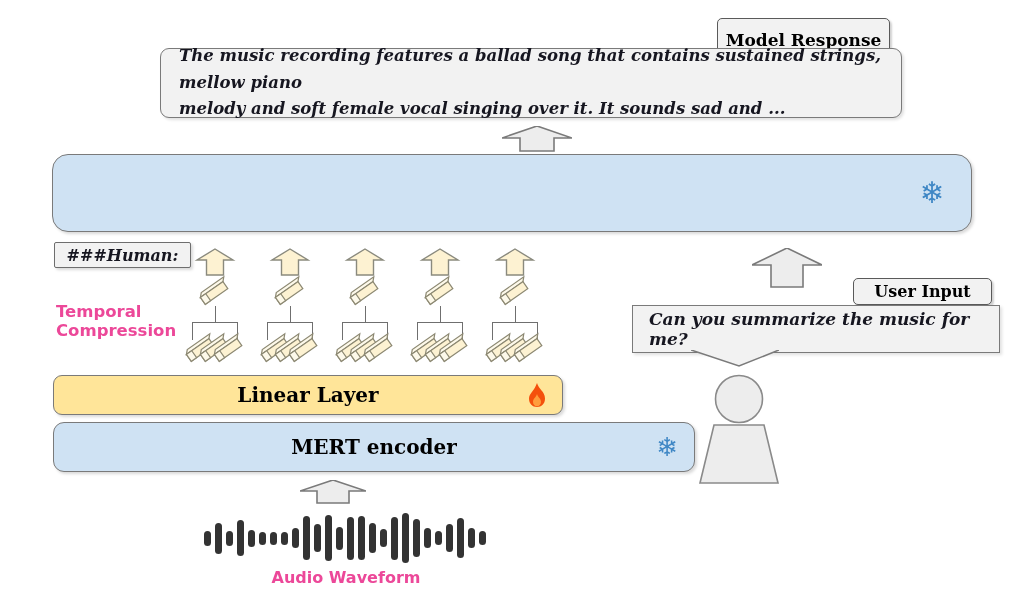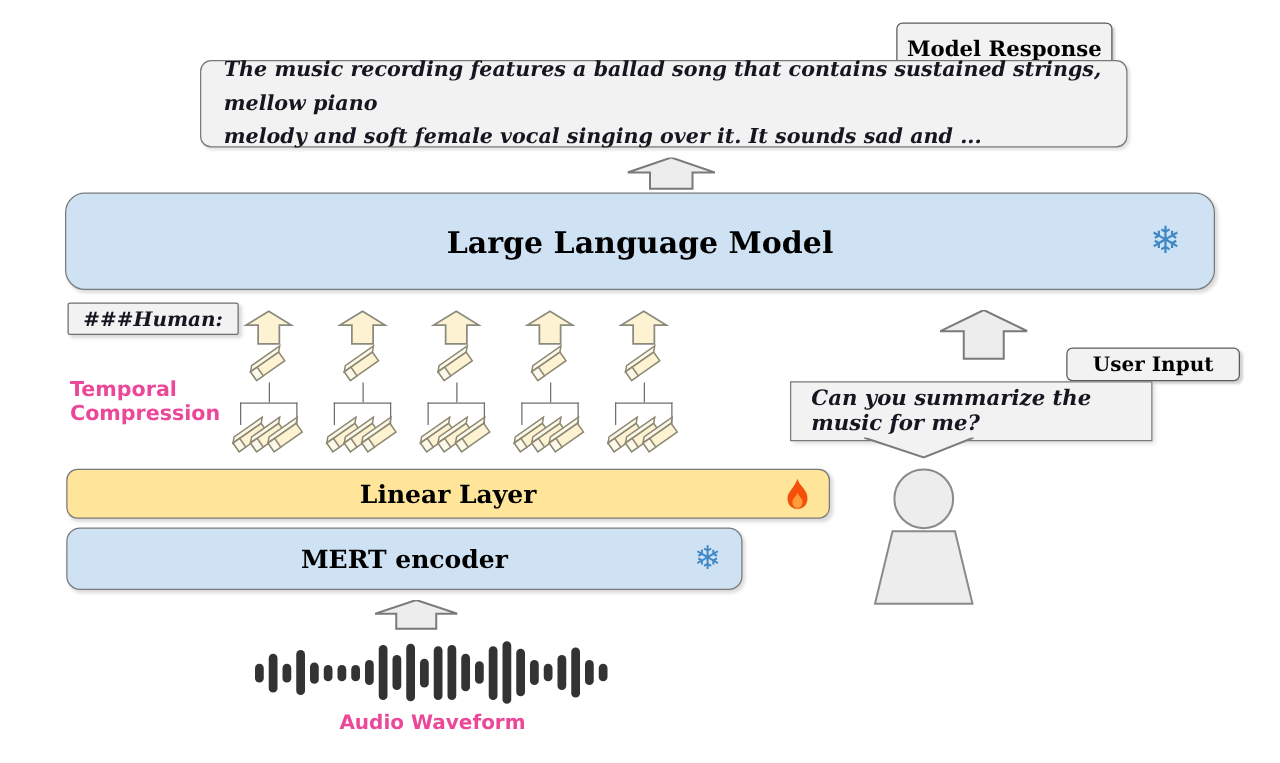--- a/index.html
+++ b/index.html
@@ -47,21 +47,20 @@
     <span>The music recording features a ballad song that contains sustained strings, mellow piano</span>
     <span>melody and soft female vocal singing over it. It sounds sad and ...</span>
   </div>
 
   <svg class="abs" style="left:502px;top:126px;" width="70" height="26" viewBox="0 0 70 26">
     <polygon points="35,0 70,12 52,12 52,25 18,25 18,12 0,12" fill="var(--arrow-fill)" stroke="var(--border)" stroke-width="1.6"></polygon>
   </svg>
 
   <div class="box serif" style="left:52px;top:154px;width:920px;height:78px;border-radius:16px;
        background:var(--box-blue);font-size:24px;">
-    <span>Large Language Model</span>
     <span class="snowflake abs" style="right:26px;font-size:30px;">❄</span>
   </div>
 
   <div class="box italic-serif" style="left:54px;top:242px;width:137px;height:26px;background:var(--panel);
        font-size:16px;border-color:#6e6e6e;border-radius:2px;">
     <span>###Human:</span>
   </div>
 
   <div class="abs sans-label" style="left:56px;top:302px;font-size:16.5px;line-height:1.18;">
     <div>Temporal</div>
@@ -239,30 +238,30 @@
         <svg style="left:25px;top:86px;" width="40" height="34" viewBox="0 0 40 34">
           <g transform="rotate(-35 10 27)" stroke="var(--cream-edge)" stroke-width="1.2">
             <polygon points="10,19 13.5,15.5 41,15.5 37.5,19" fill="var(--cream-light)"></polygon>
             <rect x="10" y="19" width="27.5" height="8.5" fill="var(--cream)"></rect>
             <rect x="10" y="19" width="6.5" height="8.5" fill="var(--cream-light)"></rect>
           </g>
         </svg>
       </div>
     </div>
 
-  <div class="box serif" style="left:53px;top:375px;width:611px;height:40px;border-radius:9px;
+  <div class="box serif" style="left:53px;top:375px;width:510px;height:40px;border-radius:9px;
        background:var(--box-yellow);font-size:20px;">
     <span>Linear Layer</span>
     <svg class="abs" style="right:14px;" width="22" height="26" viewBox="0 0 22 26">
       <path d="M11 1 C12.5 7 19 9.5 19 16.5 C19 22 15.4 25 11 25 C6.6 25 3 22 3 16.5 C3 11.5 8.5 8.5 11 1 Z" fill="var(--fire)"></path>
       <path d="M11 12 C12 15.5 15 16.5 15 19.8 C15 22.8 13.2 24.2 11 24.2 C8.8 24.2 7 22.8 7 19.8 C7 16.5 10 15.5 11 12 Z" fill="#ff9d3c"></path>
     </svg>
   </div>
 
-  <div class="box serif" style="left:53px;top:422px;width:541px;height:50px;border-radius:11px;
+  <div class="box serif" style="left:53px;top:422px;width:642px;height:50px;border-radius:11px;
        background:var(--box-blue);font-size:20px;justify-content:center;">
     <span>MERT encoder</span>
     <span class="snowflake abs" style="right:16px;font-size:26px;">❄</span>
   </div>
 
   <svg class="abs" style="left:300px;top:480px;" width="66" height="24" viewBox="0 0 66 24">
     <polygon points="33,0 66,11 49,11 49,23 17,23 17,11 0,11" fill="var(--arrow-fill)" stroke="var(--border)" stroke-width="1.6"></polygon>
   </svg>
 
   <div class="waveform" style="left:204px;top:512px;width:284px;height:52px;" id="waveform">
@@ -296,21 +295,21 @@
   <div class="abs sans-label" style="left:204px;top:568px;width:284px;text-align:center;font-size:16px;">Audio Waveform</div>
 
   <svg class="abs" style="left:752px;top:248px;" width="70" height="40" viewBox="0 0 70 40">
     <polygon points="35,0 70,17 51,17 51,39 19,39 19,17 0,17" fill="var(--arrow-fill)" stroke="var(--border)" stroke-width="1.6"></polygon>
   </svg>
 
   <div class="tab serif" style="left:853px;top:278px;width:139px;height:27px;font-size:16px;">
     <span>User Input</span>
   </div>
 
-  <div class="bubble user-bubble italic-serif" style="left:632px;top:305px;width:290px;height:48px;">
+  <div class="bubble user-bubble italic-serif" style="left:632px;top:305px;width:368px;height:48px;">
     <span>Can you summarize the music for me?</span>
     <svg class="abs" style="left:58px;top:calc(100% - 2px);" width="88" height="17" viewBox="0 0 88 17">
       <polygon points="0,0 88,0 48,16" fill="var(--panel)"></polygon>
       <polyline points="0,0 48,16 88,0" fill="none" stroke="var(--border)" stroke-width="1.6"></polyline>
     </svg>
   </div>
 
   <svg class="abs" style="left:694px;top:373px;" width="90" height="112" viewBox="0 0 90 112">
     <circle cx="45" cy="26" r="23.5" fill="#ededed" stroke="#8a8a8a" stroke-width="1.6"></circle>
     <polygon points="20,52 70,52 84,110 6,110" fill="#ededed" stroke="#8a8a8a" stroke-width="1.6"></polygon>

